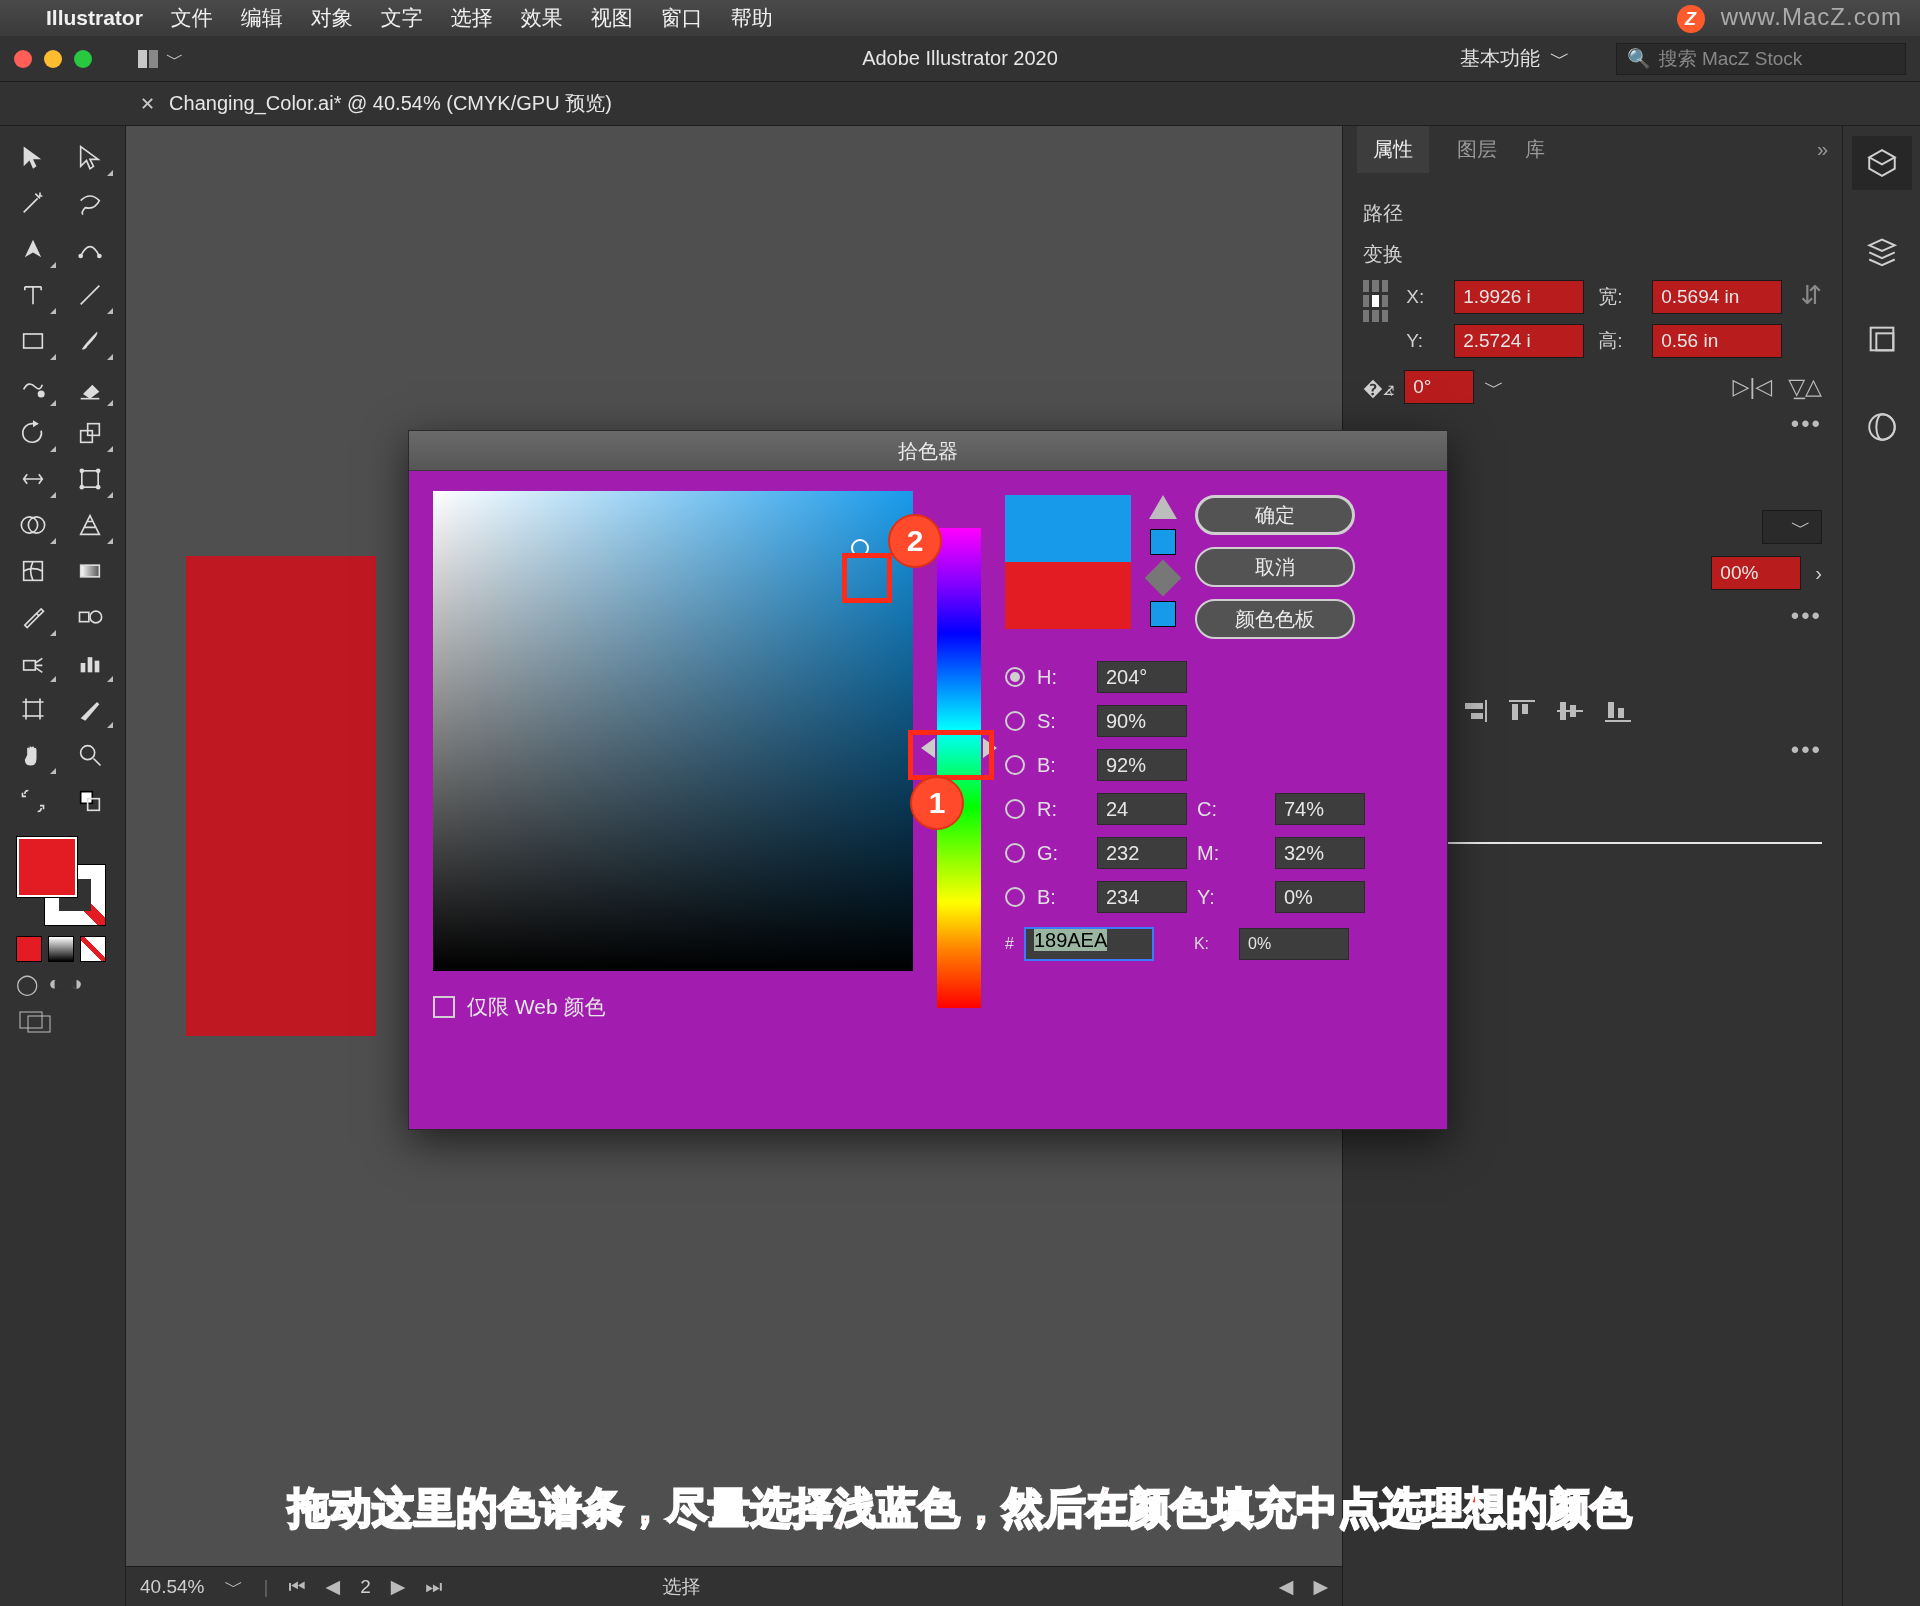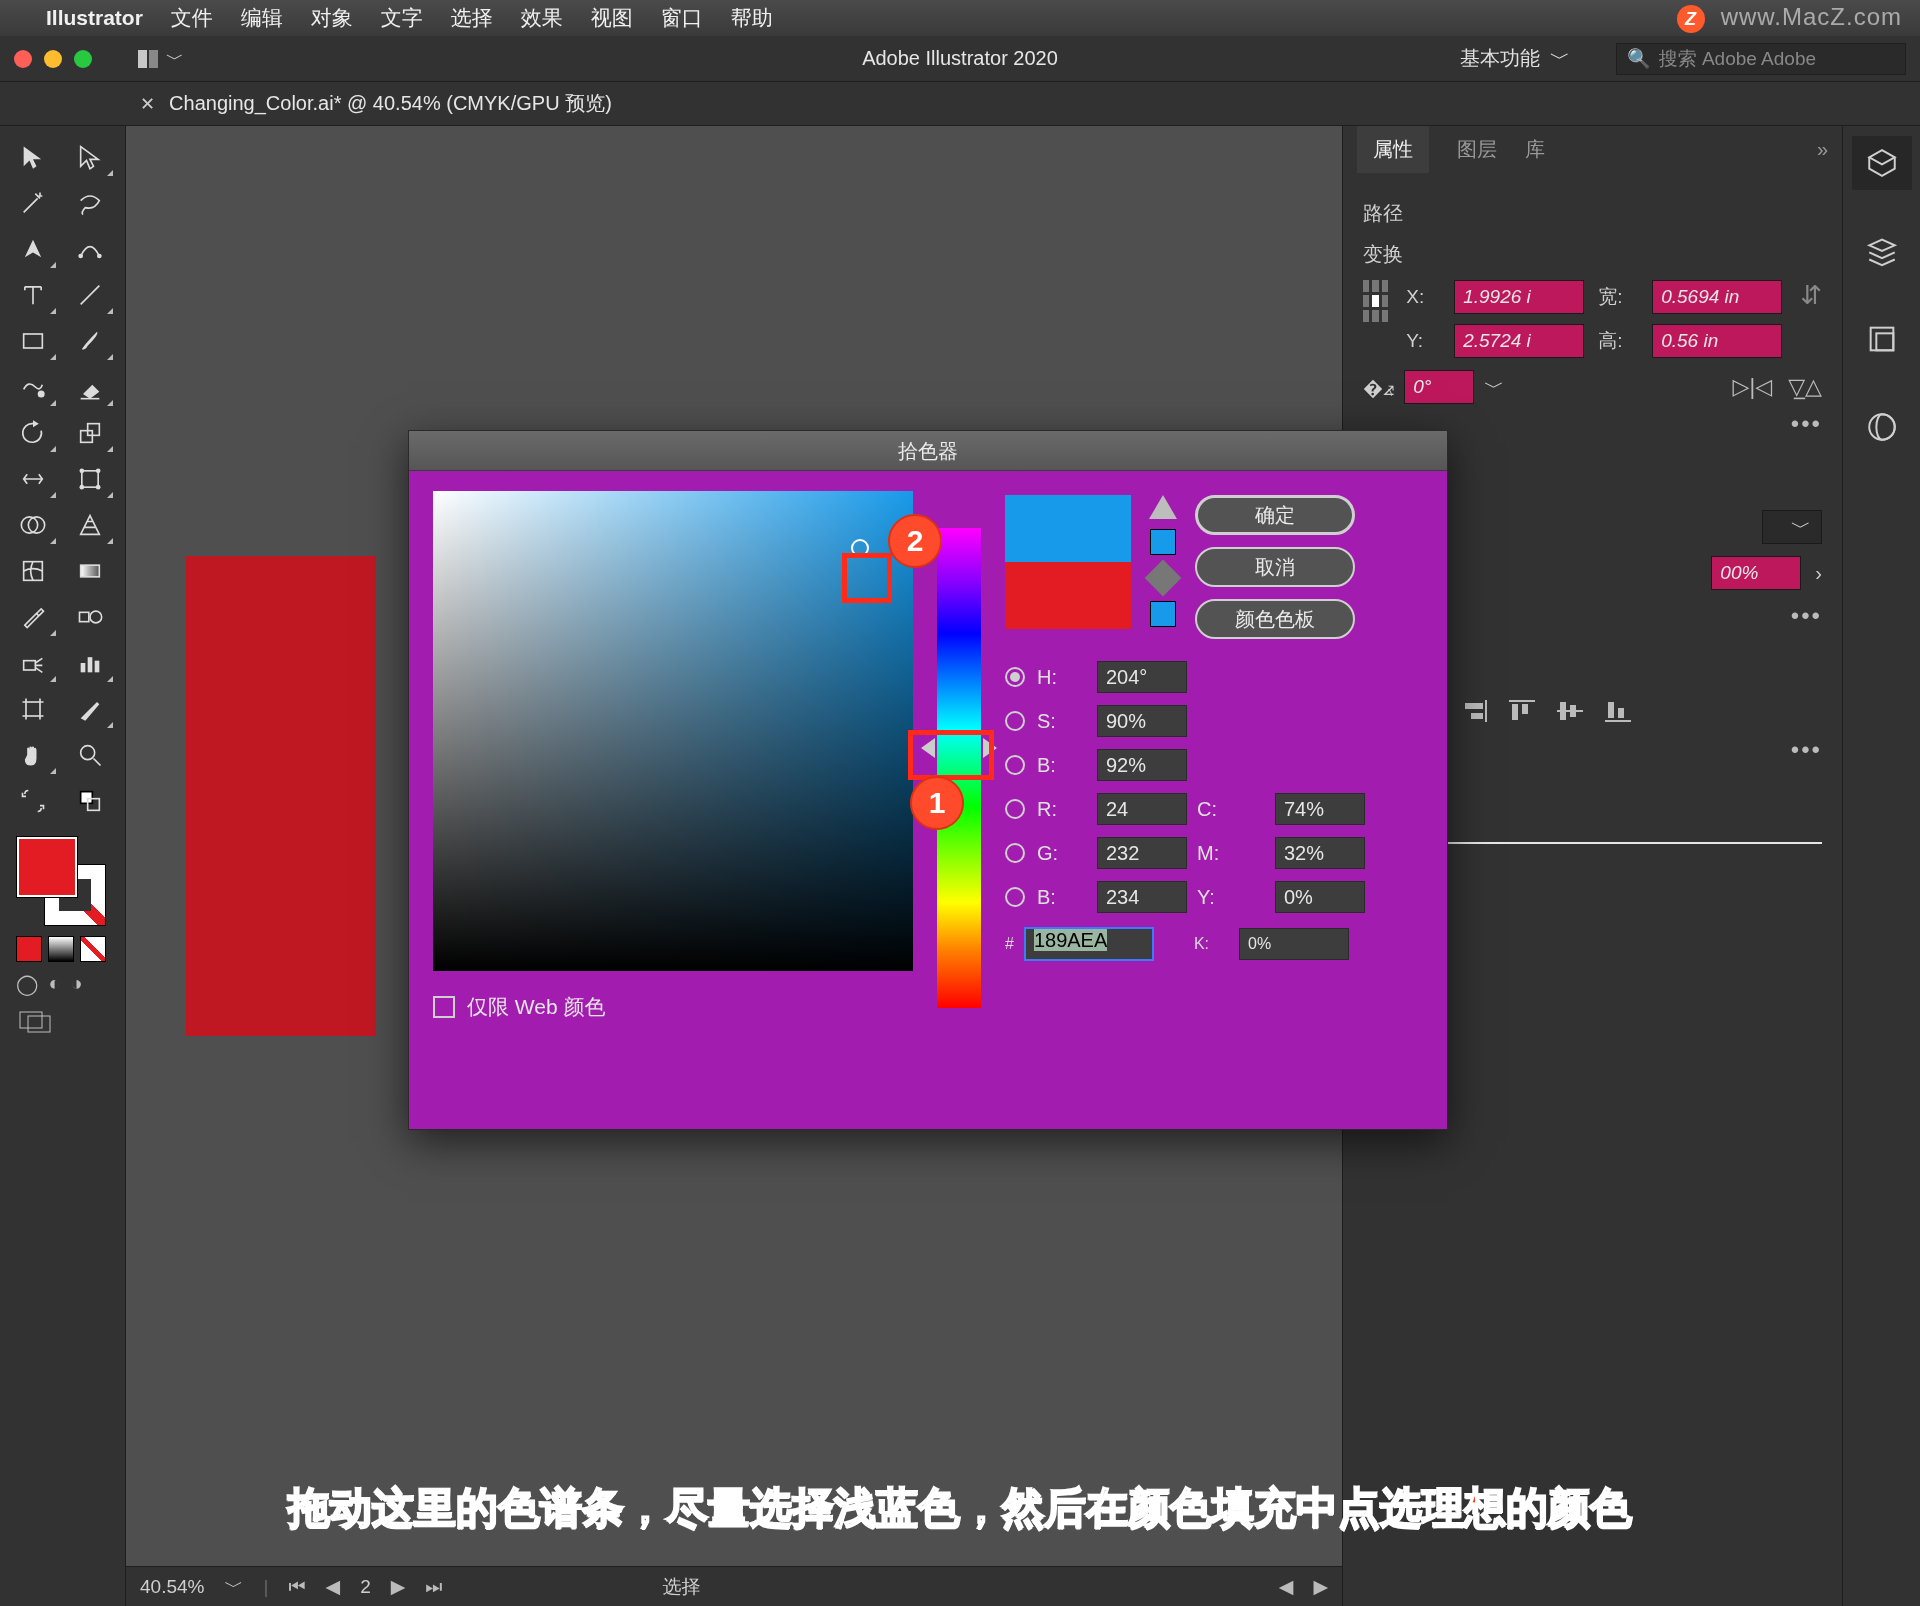--- a/index.html
+++ b/index.html
@@ -60,21 +60,21 @@
 .right-col { width: 500px; background: #323232; border-left: 1px solid #1e1e1e; display: flex; flex-direction: column; }
 .panel-tabs { height: 46px; display: flex; align-items: center; padding: 0 14px; font-size: 20px; gap: 28px; color: #9a9a9a; }
 .panel-tabs .active { background: #3d3d3d; color: #eee; padding: 10px 16px; }
 .panel-tabs .collapse { margin-left: auto; font-size: 20px; }
 .panel-body { padding: 14px 20px; font-size: 20px; color: #d0d0d0; }
 .section-title { font-size: 20px; margin: 14px 0 12px; }
 .transform-grid { display: grid; grid-template-columns: 34px 130px 40px 130px; gap: 10px 14px; align-items: center; font-size: 19px; }
 .ref-point { width: 42px; height: 42px; display: grid; grid-template-columns: repeat(3,1fr); grid-template-rows: repeat(3,1fr); gap: 3px; }
 .ref-point span { background: #777; }
 .ref-point span.on { background: #fff; }
-.num-input { height: 34px; background: #be185d; border: 1px solid #1a1a1a; color: #e6e6e6; padding: 0 8px; font-size: 19px; display: flex; align-items: center; font-style: italic; }
+.num-input { height: 34px; background: #b91c1c; border: 1px solid #1a1a1a; color: #e6e6e6; padding: 0 8px; font-size: 19px; display: flex; align-items: center; }
 .angle-row { display: flex; align-items: center; gap: 10px; margin-top: 12px; }
 .angle-row .num-input { width: 70px; }
 .flip-icons { margin-left: auto; display: flex; gap: 16px; color: #bbb; font-size: 22px; }
 .dots-menu { text-align: right; color: #bbb; font-size: 24px; letter-spacing: 2px; margin-top: 6px; }
 .appearance-row { display: flex; align-items: center; gap: 14px; margin: 12px 0; }
 .dd { height: 34px; background: #2a2a2a; border: 1px solid #1a1a1a; display: flex; align-items: center; justify-content: flex-end; padding: 0 10px; color: #ccc; }
 .align-row { display: flex; gap: 18px; color: #bbb; font-size: 24px; margin-top: 8px; }
 .align-row span svg { width: 30px; height: 26px; fill: #bbb; }
 
 
@@ -172,21 +172,21 @@
     <span>﹀</span>
   </span>
   <div class="title">Adobe Illustrator 2020</div>
   <div class="right">
     <div class="workspace-btn">
       <span>基本功能</span>
       <span>﹀</span>
     </div>
     <div class="search-stock">
       <span>🔍</span>
-      <span>搜索 Adobe Adobe</span>
+      <span>搜索 MacZ Stock</span>
     </div>
   </div>
 </div>
 
 <div class="tabbar">
   <div class="doc-tab">
     <span class="close">✕</span>
     <span>Changing_Color.ai* @ 40.54% (CMYK/GPU 预览)</span>
   </div>
 </div>

